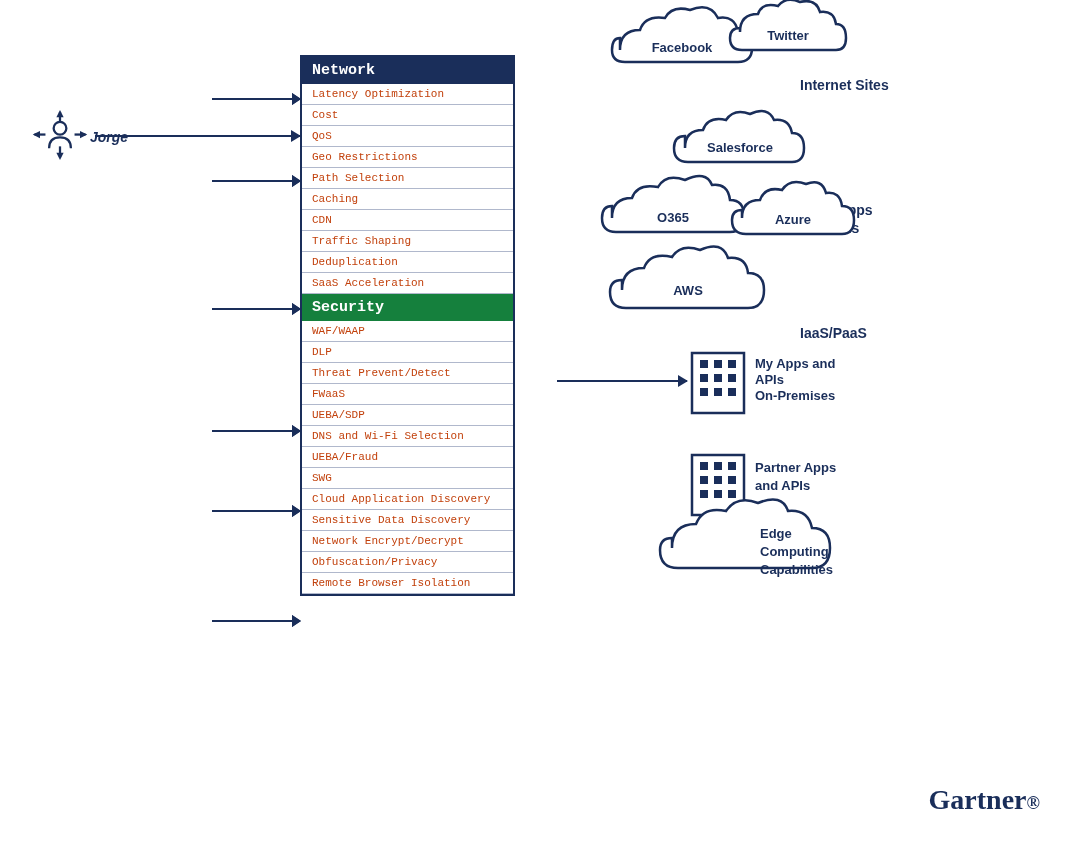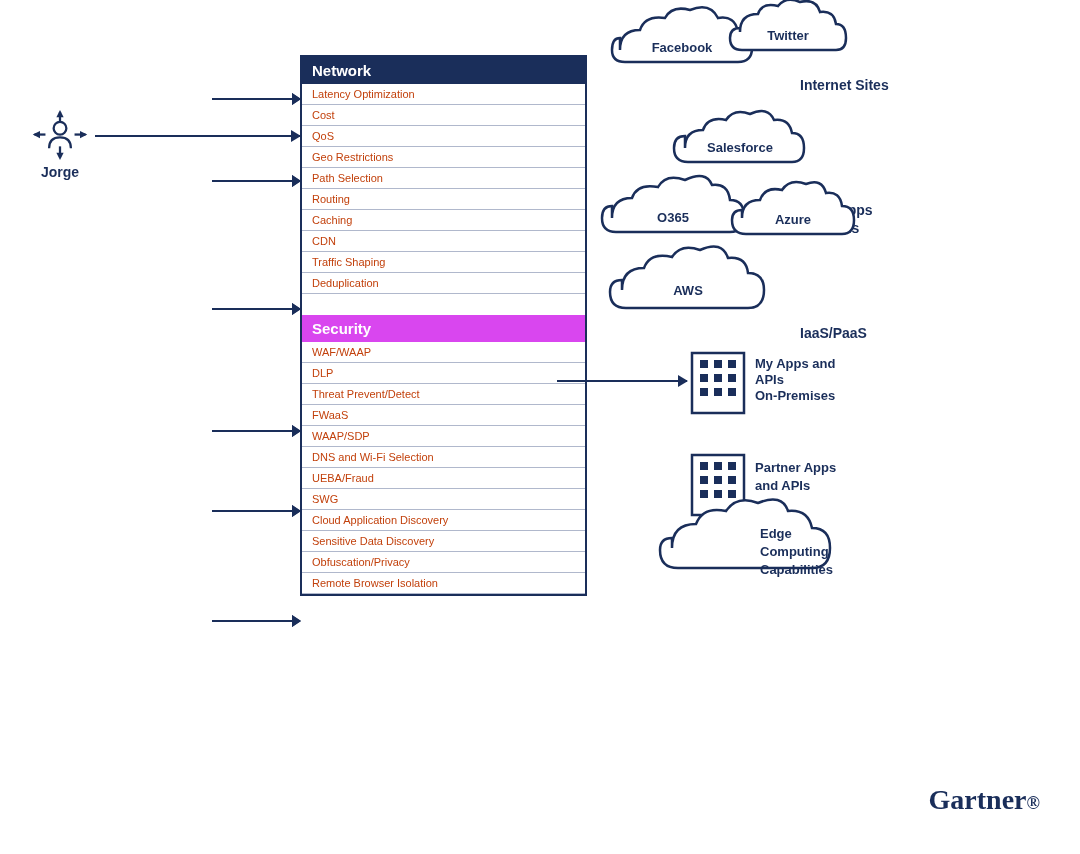--- a/index.html
+++ b/index.html
@@ -18,22 +18,22 @@
       width: 1080px;
       height: 854px;
     }
 
     
     .jorge-section {
       position: absolute;
       top: 110px;
       left: 30px;
       display: flex;
-      flex-direction: column;
       align-items: center;
+      font-style: italic;
     }
 
     .jorge-icon {
       width: 60px;
       height: 50px;
     }
 
     .jorge-label {
       font-size: 14px;
       font-weight: bold;
@@ -75,39 +75,39 @@
       border-left: 9px solid #1a2e5a;
       border-top: 6px solid transparent;
       border-bottom: 6px solid transparent;
     }
 
     
     .main-box {
       position: absolute;
       top: 55px;
       left: 300px;
-      width: 287px;
+      width: 215px;
       border: 2px solid #1a2e5a;
+      font-family: Liberation Mono, monospace;
     }
 
     .box-header {
       background: #1a2e5a;
       color: #fff;
       font-weight: bold;
       font-size: 15px;
       padding: 5px 10px;
     }
 
     .box-header-security {
-      background: #d946ef;
+      background: #15803d;
       color: #fff;
       font-weight: bold;
       font-size: 15px;
       padding: 5px 10px;
-      margin-top: 21px;
     }
 
     .box-item {
       border-bottom: 1px solid #b0b8cc;
       padding: 4px 10px;
       font-size: 11px;
       color: #c2410c;
       background: #fff;
     }
 
@@ -203,36 +203,37 @@
     <div style="position:absolute; right:-1px; top:-5px; border-left:9px solid #1a2e5a; border-top:6px solid transparent; border-bottom:6px solid transparent;"></div>
   </div>
 
   <div class="main-box">
     <div class="box-header">Network</div>
     <div class="box-item">Latency Optimization</div>
     <div class="box-item">Cost</div>
     <div class="box-item">QoS</div>
     <div class="box-item">Geo Restrictions</div>
     <div class="box-item">Path Selection</div>
-    <div class="box-item">Routing</div>
     <div class="box-item">Caching</div>
     <div class="box-item">CDN</div>
     <div class="box-item">Traffic Shaping</div>
     <div class="box-item">Deduplication</div>
+    <div class="box-item">SaaS Acceleration</div>
     <div class="box-header-security">Security</div>
     <div class="box-item">WAF/WAAP</div>
     <div class="box-item">DLP</div>
     <div class="box-item">Threat Prevent/Detect</div>
     <div class="box-item">FWaaS</div>
-    <div class="box-item">WAAP/SDP</div>
+    <div class="box-item">UEBA/SDP</div>
     <div class="box-item">DNS and Wi-Fi Selection</div>
     <div class="box-item">UEBA/Fraud</div>
     <div class="box-item">SWG</div>
     <div class="box-item">Cloud Application Discovery</div>
     <div class="box-item">Sensitive Data Discovery</div>
+    <div class="box-item">Network Encrypt/Decrypt</div>
     <div class="box-item">Obfuscation/Privacy</div>
     <div class="box-item">Remote Browser Isolation</div>
   </div>
 
   <div class="right-arrow"></div>
 
   <svg style="position:absolute; top:0; left:0; width:1080px; height:854px; pointer-events:none;" xmlns="http://www.w3.org/2000/svg">
 
     <g>
       <path d="M620,50 Q620,30 640,30 Q645,15 665,18 Q672,5 690,10 Q710,2 718,18 Q735,15 738,32 Q752,32 752,48 Q752,62 738,62 L625,62 Q612,62 612,50 Q612,38 620,38 Z" fill="white" stroke="#1a2e5a" stroke-width="2.5"></path>

